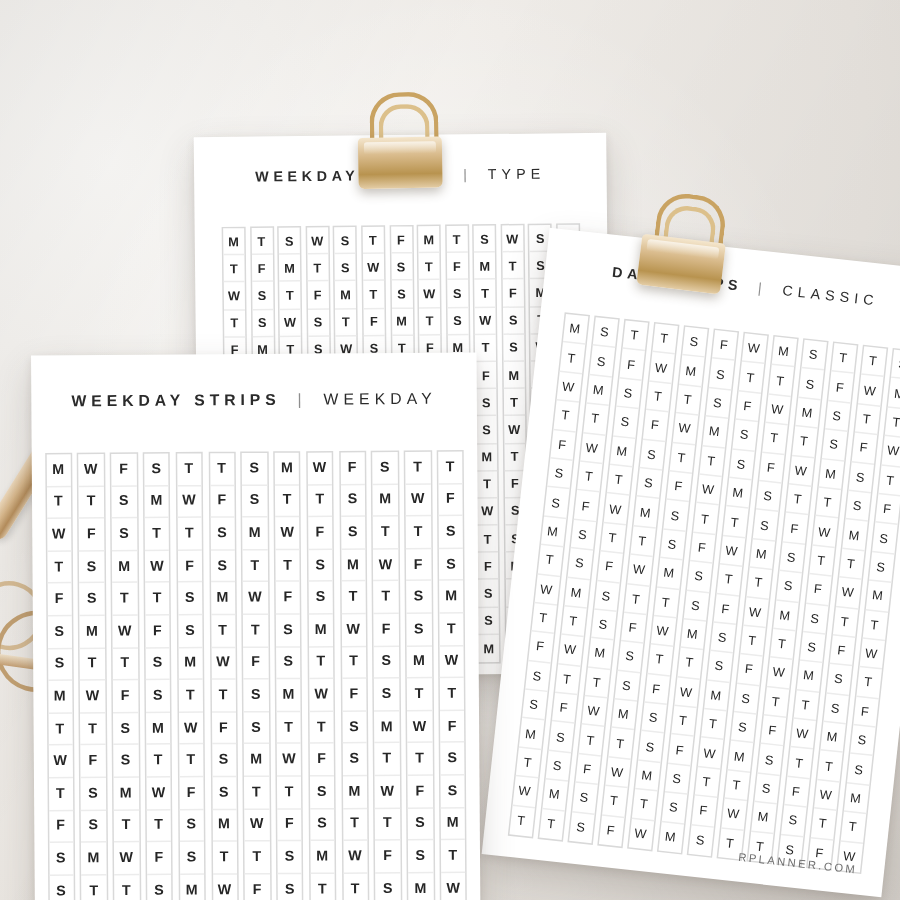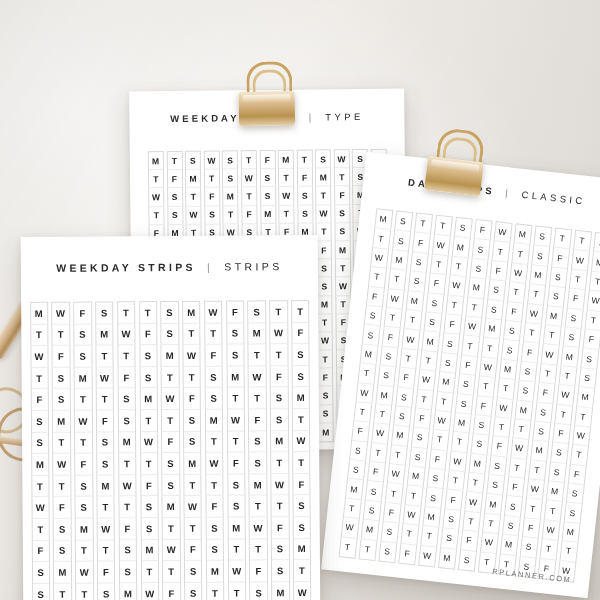--- a/index.html
+++ b/index.html
@@ -753,21 +753,21 @@
         </div>
       <div class="footer-mark">RPLANNER.COM</div>
     </div>
   </div>
 
   <div class="sheet" id="sheet-modern">
     <div class="sheet-inner">
       <div class="sheet-title">
         <span>WEEKDAY STRIPS</span>
         <span class="sep">|</span>
-        <span class="variant">STRIPS</span>
+        <span class="variant">WEEKDAY</span>
       </div>
       <div class="strips" id="strips-modern">
           <div class="strip">
             <div class="cell">M</div>
             <div class="cell">T</div>
             <div class="cell">W</div>
             <div class="cell">T</div>
             <div class="cell">F</div>
             <div class="cell">S</div>
             <div class="cell">S</div>

